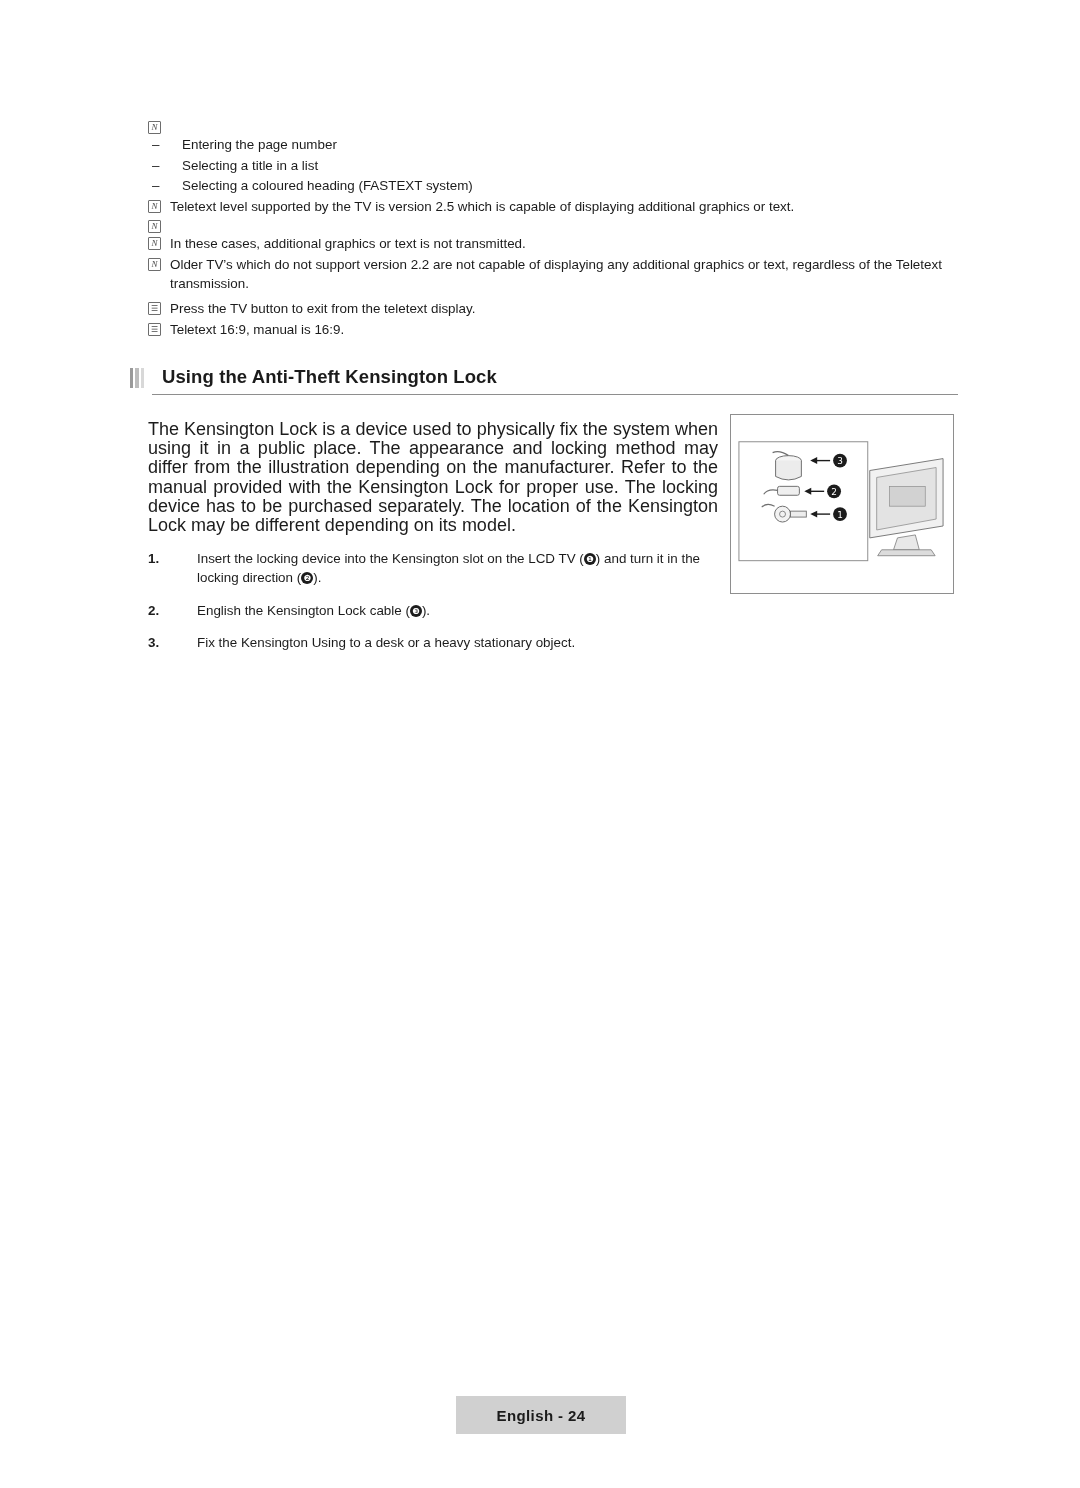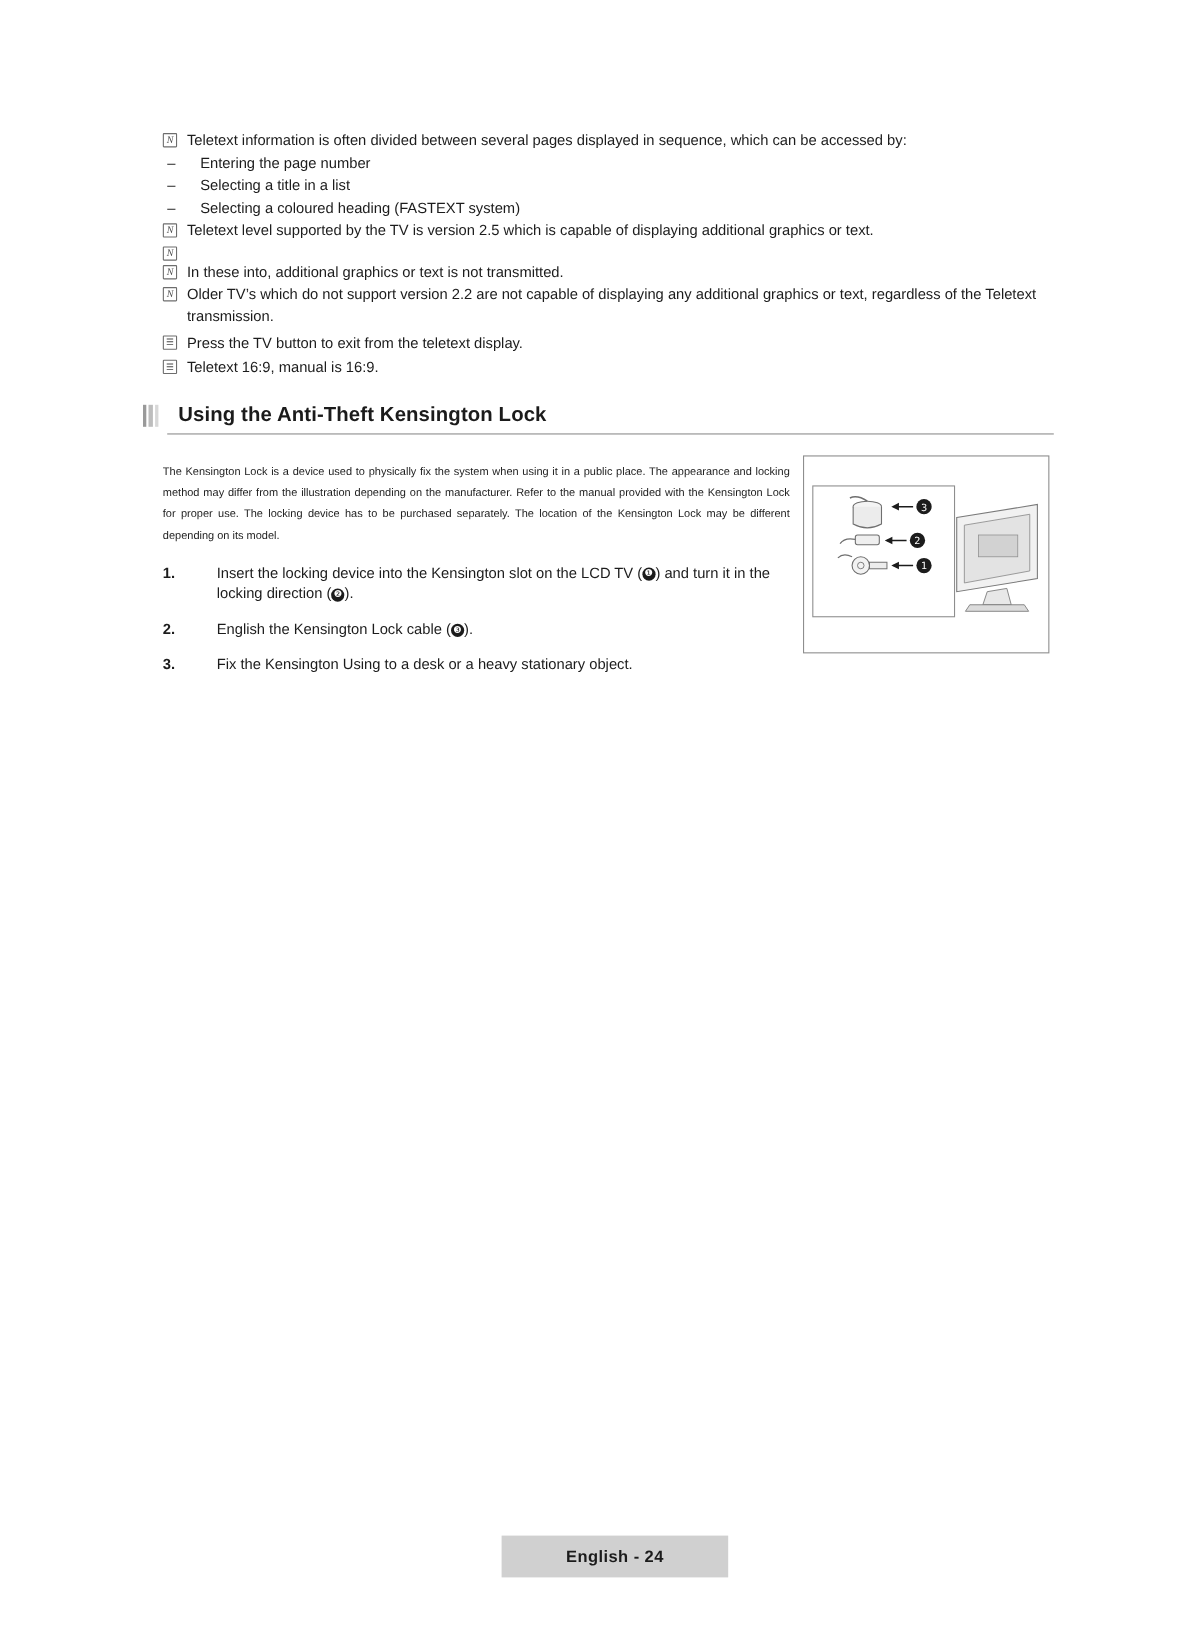--- a/index.html
+++ b/index.html
@@ -126,21 +126,21 @@
   }
 
   
   .body-col {
     position: absolute;
     left: 148px;
     top: 420px;
     width: 570px;
   }
   .para {
-    font-size: 10px;
+    font-size: 18px;
     line-height: 19.2px;
     color: #1c1c1c;
     text-align: justify;
   }
   .steps {
     margin-top: 14px;
   }
   .step {
     display: flex;
     align-items: flex-start;
@@ -180,21 +180,21 @@
     border: 1px solid #8e8e8e;
     background: #ffffff;
   }
   .fig-inner { position: absolute; inset: 0; }
 
   
   .footer {
     position: absolute;
     left: 456px;
     top: 1396px;
-    width: 206px;
+    width: 170px;
     height: 38px;
     background: #d0d0d0;
     color: #1b1b1b;
     font-size: 15px;
     font-weight: bold;
     letter-spacing: 0.4px;
     display: flex;
     align-items: center;
     justify-content: center;
   }
@@ -203,21 +203,20 @@
 <body>
 
 <div class="page">
 
   <div class="notes">
 
     <div class="note-row">
       <span class="note-icon">
           <span class="glyph">N</span>
         </span>
-      <span class="note-text">Teletext information is often divided between several pages displayed in sequence, which can be accessed by:</span>
     </div>
     <ul class="sub-list sub-indent">
       <li>
           <span class="dash">–</span>
           <span>Entering the page number</span>
         </li>
       <li>
           <span class="dash">–</span>
           <span>Selecting a title in a list</span>
         </li>
@@ -237,21 +236,21 @@
     <div class="note-row">
       <span class="note-icon">
           <span class="glyph">N</span>
         </span>
     </div>
 
     <div class="note-row">
       <span class="note-icon">
           <span class="glyph">N</span>
         </span>
-      <span class="note-text">In these into, additional graphics or text is not transmitted.</span>
+      <span class="note-text">In these cases, additional graphics or text is not transmitted.</span>
     </div>
 
     <div class="note-row">
       <span class="note-icon">
           <span class="glyph">N</span>
         </span>
       <span class="note-text">Older TV’s which do not support version 2.2 are not capable of displaying any additional graphics or text, regardless of the Teletext transmission.</span>
     </div>
 
     <div class="note-row" style="margin-top:5px">

